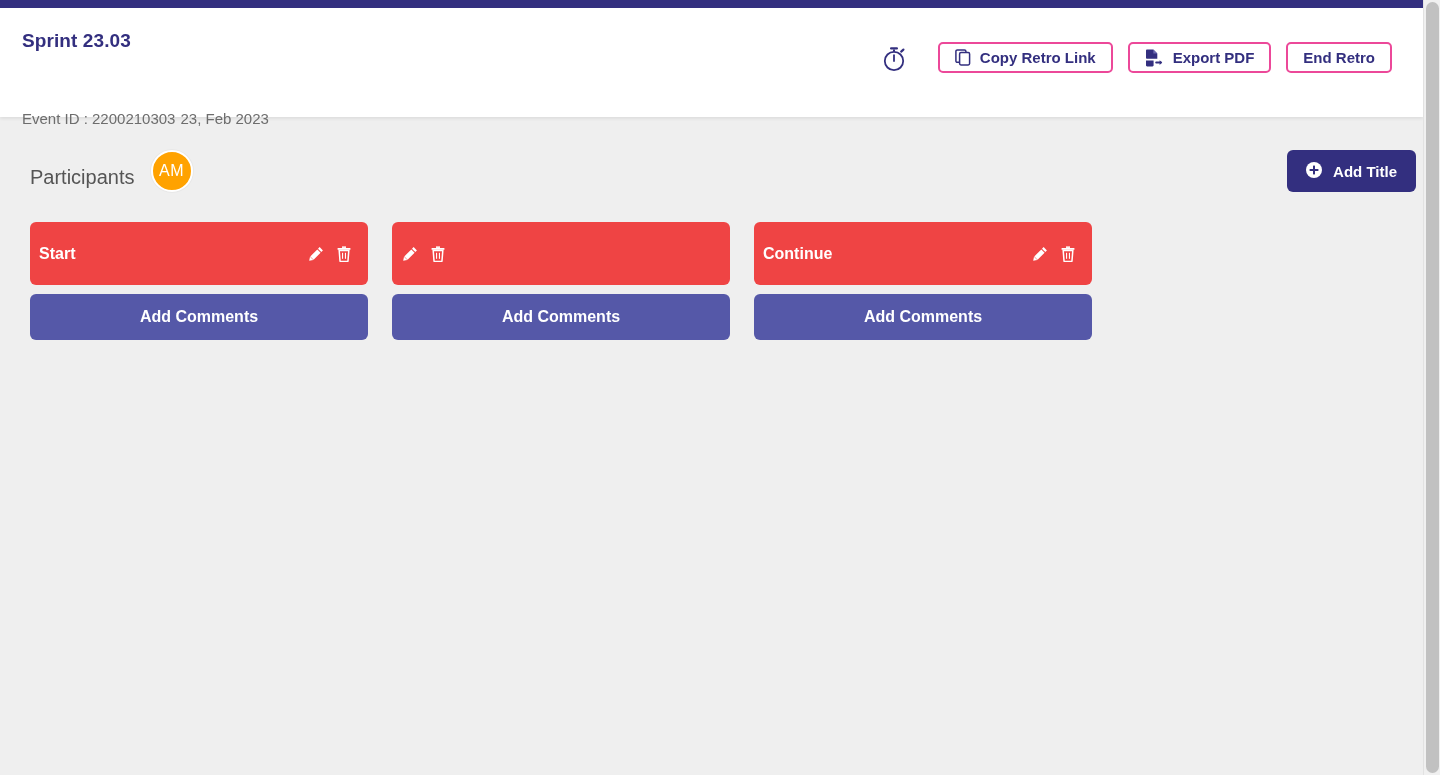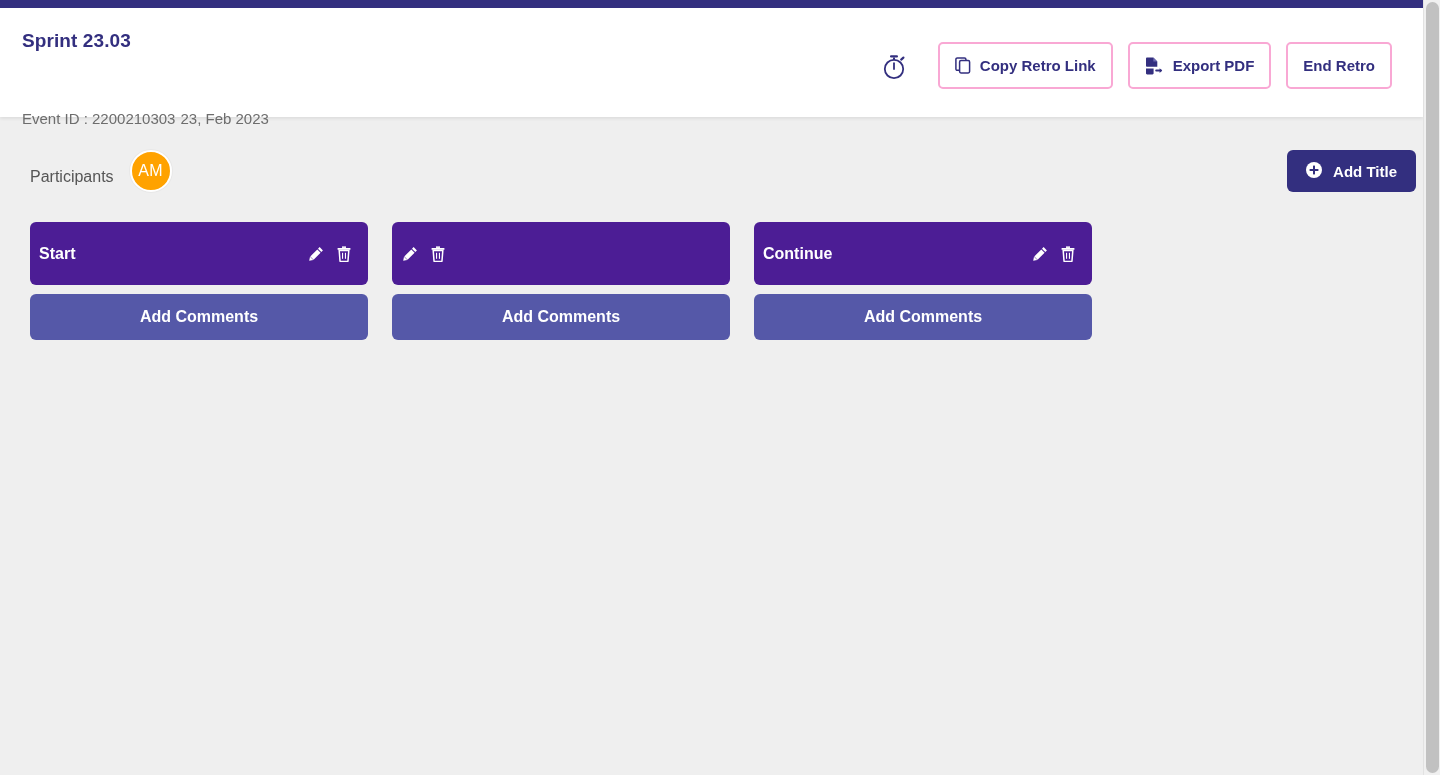--- a/index.html
+++ b/index.html
@@ -62,22 +62,22 @@
   }
 
   .timer-icon-wrap {
     width: 30px; height: 30px;
     display: flex; align-items: center; justify-content: center;
     cursor: pointer;
     margin-right: 13px;
   }
 
   .hdr-btn {
-    height: 47px;
-    border: 2px solid #f9a8d4;
+    height: 31px;
+    border: 2px solid #ec4899;
     border-radius: 5px;
     background: #ffffff;
     color: #332f7f;
     font-family: "Liberation Sans", sans-serif;
     font-size: 15px;
     font-weight: bold;
     padding: 0 15px;
     display: flex;
     align-items: center;
     gap: 9px;
@@ -88,21 +88,21 @@
 
   
   .participants-row {
     position: absolute;
     left: 30px; top: 150px;
     display: flex;
     align-items: center;
     gap: 16px;
   }
   .participants-label {
-    font-size: 16px;
+    font-size: 20px;
     color: #555555;
     margin-top: 12px;
   }
   .avatar {
     width: 42px; height: 42px;
     border-radius: 50%;
     background: #ffa200;
     border: 2px solid #ffffff;
     box-shadow: 0 0 0 1px rgba(0,0,0,0.03);
     color: #ffffff;
@@ -137,21 +137,21 @@
   .columns {
     position: absolute;
     left: 30px; top: 222px;
     display: flex;
     gap: 24px;
   }
   .column { width: 338px; }
 
   .column-header {
     height: 63px;
-    background: #4c1d95;
+    background: #ef4444;
     border-radius: 6px;
     display: flex;
     align-items: center;
     padding: 0 15px 0 9px;
   }
   .column-title {
     flex: 1;
     color: #ffffff;
     font-size: 16px;
     font-weight: bold;

